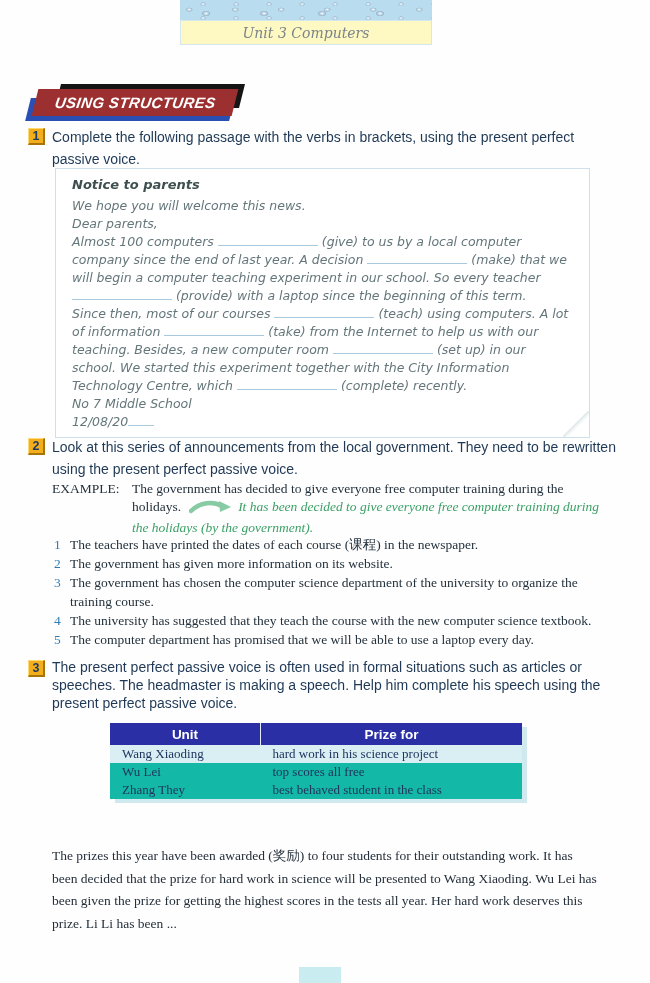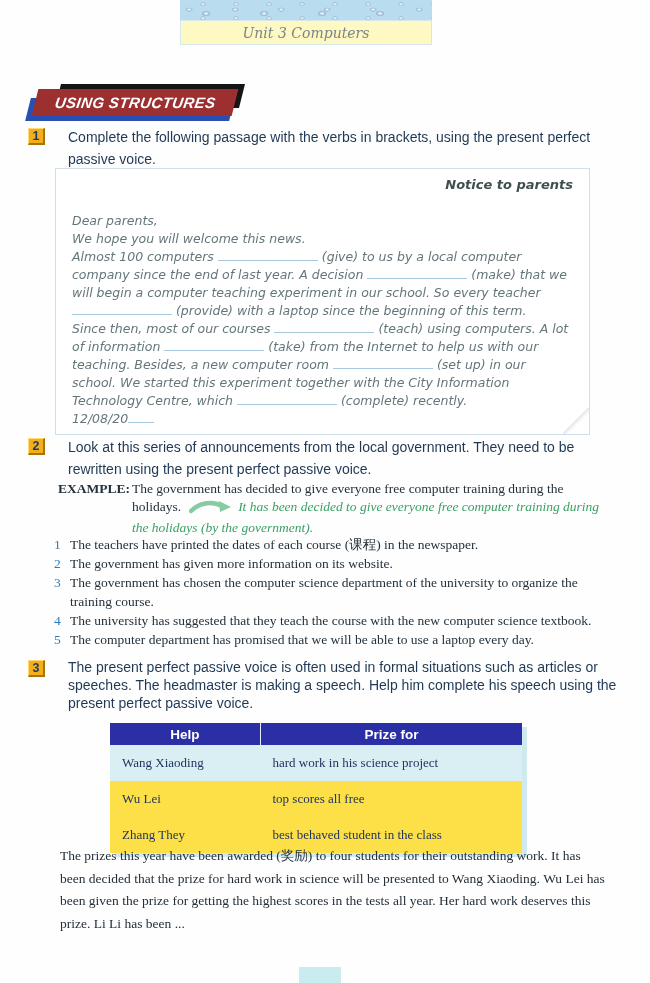--- a/index.html
+++ b/index.html
@@ -37,48 +37,48 @@
   }
   
   .sect{position:absolute;left:28px;width:594px;}
   .badge{
     position:absolute;left:0;top:2px;width:17px;height:17px;background:#f3ae1b;
     border-top:1px solid #ffd977;border-left:1px solid #ffd977;
     border-right:2px solid #a87409;border-bottom:2px solid #a87409;
     box-sizing:border-box;display:flex;align-items:center;justify-content:center;
     color:#1d3a5f;font-weight:bold;font-size:12.5px;
   }
-  .instr{margin-left:40px;font-size:14px;line-height:22px;color:#1e3855;}
+  .instr{margin-left:24px;font-size:14px;line-height:22px;color:#1e3855;}
   #sect3 .instr{line-height:18px;}
   
   .notice{
     position:absolute;left:55px;top:168px;width:535px;min-height:256px;
     background:#fff;border:1px solid #cfe0ea;box-sizing:border-box;
     padding:7px 16px 6px 16px;
     font-family:"DejaVu Sans",sans-serif;font-style:italic;
     font-size:12.5px;line-height:18px;color:#64767a;
   }
   .notice .fold{
     position:absolute;right:0;bottom:0;width:26px;height:26px;
     background:linear-gradient(135deg, transparent 46%, #dfe7ea 49%, #f6f9fa 56%, #ffffff 62%);
   }
   .n-title{
-    text-align:right;font-weight:bold;font-style:italic;color:#3f4f4f;
-    font-size:13px;margin-bottom:18px;
+    text-align:left;font-weight:bold;font-style:italic;color:#3f4f4f;
+    font-size:13px;margin-bottom:3px;
   }
   .blank{display:inline-block;border-bottom:1.5px solid #a8c8e0;vertical-align:baseline;}
   .blank.long{width:100px;}
   .blank.short{width:26px;}
   
   .example{
     position:absolute;left:52px;top:480px;width:548px;
     font-family:"Liberation Serif",serif;font-size:13.5px;line-height:18px;
     color:#23313c;padding-left:80px;box-sizing:border-box;
   }
-  .example .ex-label{position:absolute;left:6px;top:0;font-weight:bold;}
+  .example .ex-label{position:absolute;left:0;top:0;}
   .example .rewritten{color:#3aa065;font-style:italic;}
   .ex-arrow{display:inline-block;vertical-align:-3px;margin:0 7px 0 8px;}
   
   .ann-list{
     position:absolute;left:54px;top:535px;width:560px;
     font-family:"Liberation Serif",serif;font-size:13.5px;line-height:19px;color:#23313c;
   }
   .ann-item{display:flex;}
   .ann-item .num{width:16px;flex:0 0 16px;color:#2e7cb8;}
   .ann-item .txt{flex:1;}
@@ -87,30 +87,30 @@
     position:absolute;left:110px;top:723px;width:412px;
     border-collapse:collapse;box-shadow:5px 4px 0 0 #cfe9ee;
     font-size:13px;
   }
   .ptable th{
     background:#2a2fa5;color:#fff;font-weight:bold;font-size:13.5px;
     height:22px;text-align:center;padding:0;
   }
   .ptable th:first-child{width:150px;border-right:1px solid #e8ecff;}
   .ptable td{
-    font-family:"Liberation Serif",serif;color:#20355e;height:36px;
+    font-family:"Liberation Serif",serif;color:#20355e;height:18px;
     padding:0 0 0 12px;
     margin-top:40px;
   }
   .ptable tr.odd td{background:#d9eff4;}
-  .ptable tr.even td{background:#fde047;}
+  .ptable tr.even td{background:#14b8a6;}
   
   .closing{
     position:absolute;left:52px;top:845px;width:548px;
-    font-family:"Liberation Serif",serif;font-size:13.5px;line-height:22.5px;color:#242f3a;margin-left:8px;
+    font-family:"Liberation Serif",serif;font-size:13.5px;line-height:22.5px;color:#242f3a;
   }
   
   .pg-box{
     position:absolute;left:299px;top:946px;width:42px;height:21px;background:#ffffff;
     border:1px solid #ededed;box-sizing:border-box;
     display:flex;align-items:center;justify-content:center;
     font-weight:bold;font-size:16px;color:#0369a1;margin-top:29px;
   }
   .pg-accent{position:absolute;left:299px;top:967px;width:42px;height:16px;background:#c9ecf1;}
 </style>
@@ -129,24 +129,25 @@
 </div>
 
 <div class="sect" id="sect1" style="top:126px">
   <div class="badge">1</div>
   <div class="instr">Complete the following passage with the verbs in brackets, using the present perfect passive voice.</div>
 </div>
 
 <div class="notice">
   <div class="n-title">Notice to parents</div>
   <div>
+      <div class="n-line">We hope you will welcome this news.</div>
       <div class="n-line">Dear parents,</div>
-      <div class="n-line">We hope you will welcome this news.</div>
       <div class="n-line">Almost 100 computers <span class="blank long"></span> (give) to us by a local computer company since the end of last year. A decision <span class="blank long"></span> (make) that we will begin a computer teaching experiment in our school. So every teacher <span class="blank long"></span> (provide) with a laptop since the beginning of this term.</div>
       <div class="n-line">Since then, most of our courses <span class="blank long"></span> (teach) using computers. A lot of information <span class="blank long"></span> (take) from the Internet to help us with our teaching. Besides, a new computer room <span class="blank long"></span> (set up) in our school. We started this experiment together with the City Information Technology Centre, which <span class="blank long"></span> (complete) recently.</div>
+      <div class="n-line">No 7 Middle School</div>
       <div class="n-line">12/08/20<span class="blank short"></span></div>
     </div>
   <div class="fold"></div>
 </div>
 
 <div class="sect" id="sect2" style="top:436px">
   <div class="badge">2</div>
   <div class="instr">Look at this series of announcements from the local government. They need to be rewritten using the present perfect passive voice.</div>
 </div>
 
@@ -182,21 +183,21 @@
   </div>
 
 <div class="sect" id="sect3" style="top:658px">
   <div class="badge">3</div>
   <div class="instr">The present perfect passive voice is often used in formal situations such as articles or speeches. The headmaster is making a speech. Help him complete his speech using the present perfect passive voice.</div>
 </div>
 
 <table class="ptable">
   <thead>
     <tr>
-      <th>Help</th>
+      <th>Unit</th>
       <th>Prize for</th>
     </tr>
   </thead>
   <tbody>
       <tr class="odd">
         <td>Wang Xiaoding</td>
         <td>hard work in his science project</td>
       </tr>
       <tr class="even">
         <td>Wu Lei</td>

